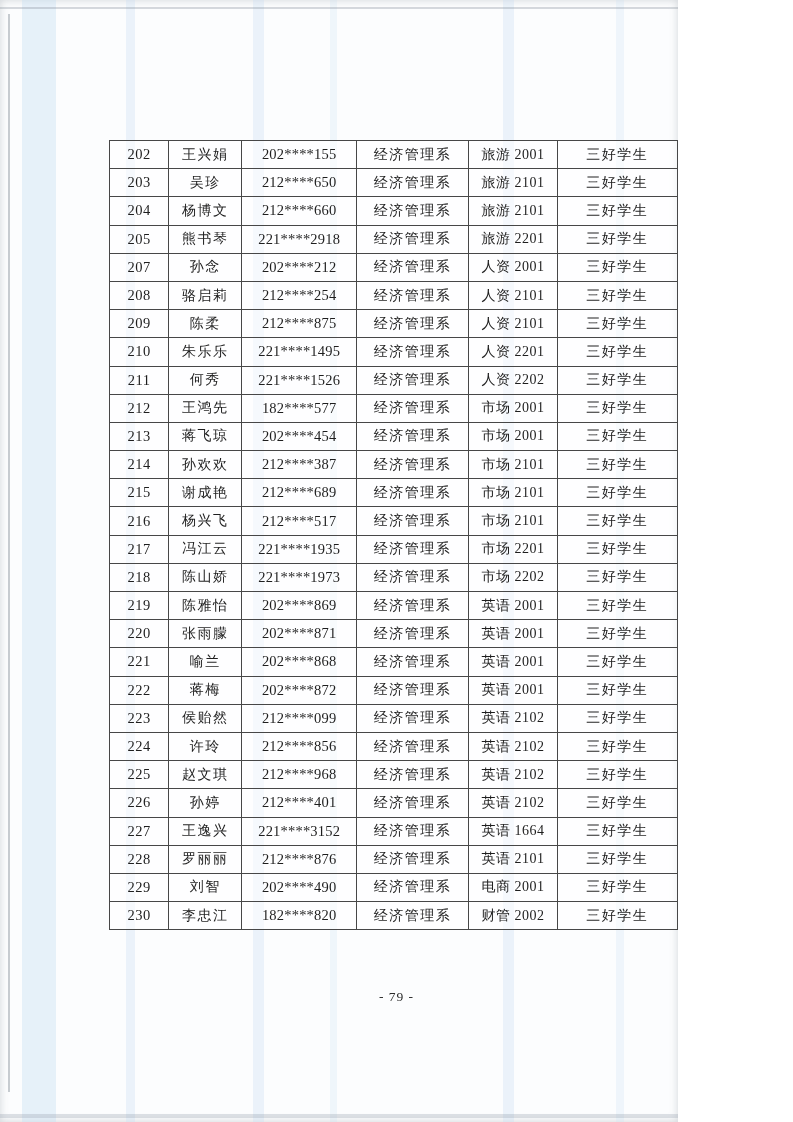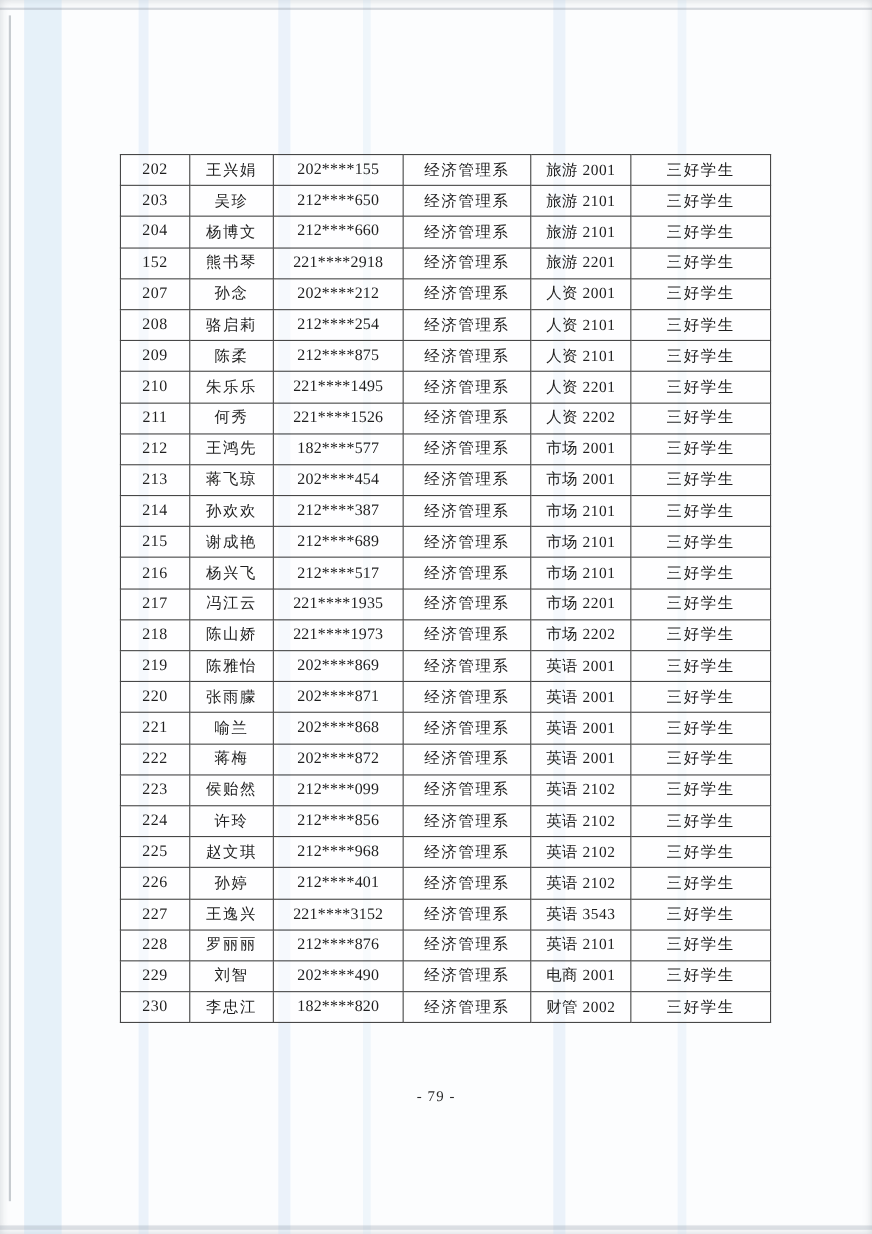--- a/index.html
+++ b/index.html
@@ -2,26 +2,27 @@
 <html><head>
 <meta charset="utf-8">
 <style>
   html, body {
     margin: 0;
     padding: 0;
     background: #ffffff;
   }
   .page {
     position: relative;
-    width: 793px;
+    width: 647px;
     height: 1122px;
     background: #fcfdfe;
     overflow: hidden;
     font-family: "Liberation Serif", "DejaVu Serif", serif;
     box-shadow: inset 0 0 9px rgba(110, 120, 130, 0.30);
+    padding-left: 31px;
   }
   
   .streak {
     position: absolute;
     top: 0;
     bottom: 0;
     background: rgba(198, 222, 243, 0.32);
     pointer-events: none;
   }
   .streak.s1 { left: 22px;  width: 34px; background: rgba(198,222,243,0.40); }
@@ -130,21 +131,21 @@
     <tr>
       <td class="c-no">204</td>
       <td class="c-name">杨博文</td>
       <td class="c-id">212****660</td>
       <td class="c-dept">经济管理系</td>
       <td class="c-cls">旅游 2101</td>
       <td class="c-award">三好学生</td>
     </tr>
 
     <tr>
-      <td class="c-no">152</td>
+      <td class="c-no">205</td>
       <td class="c-name">熊书琴</td>
       <td class="c-id">221****2918</td>
       <td class="c-dept">经济管理系</td>
       <td class="c-cls">旅游 2201</td>
       <td class="c-award">三好学生</td>
     </tr>
 
 
     <tr>
       <td class="c-no">207</td>
@@ -324,21 +325,21 @@
       <td class="c-dept">经济管理系</td>
       <td class="c-cls">英语 2102</td>
       <td class="c-award">三好学生</td>
     </tr>
 
     <tr>
       <td class="c-no">227</td>
       <td class="c-name">王逸兴</td>
       <td class="c-id">221****3152</td>
       <td class="c-dept">经济管理系</td>
-      <td class="c-cls">英语 3543</td>
+      <td class="c-cls">英语 1664</td>
       <td class="c-award">三好学生</td>
     </tr>
 
     <tr>
       <td class="c-no">228</td>
       <td class="c-name">罗丽丽</td>
       <td class="c-id">212****876</td>
       <td class="c-dept">经济管理系</td>
       <td class="c-cls">英语 2101</td>
       <td class="c-award">三好学生</td>

